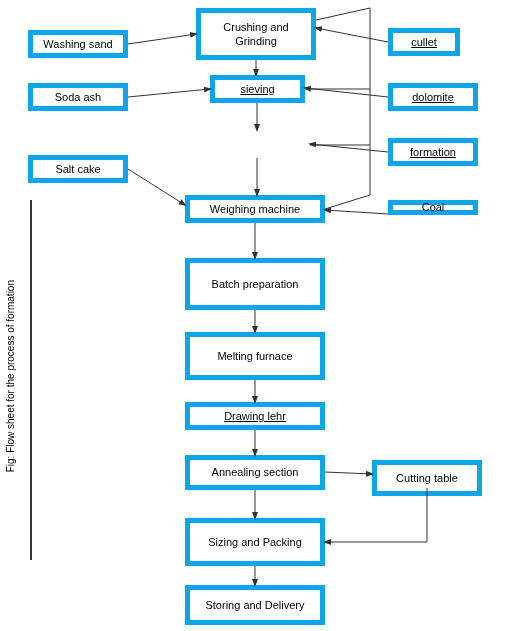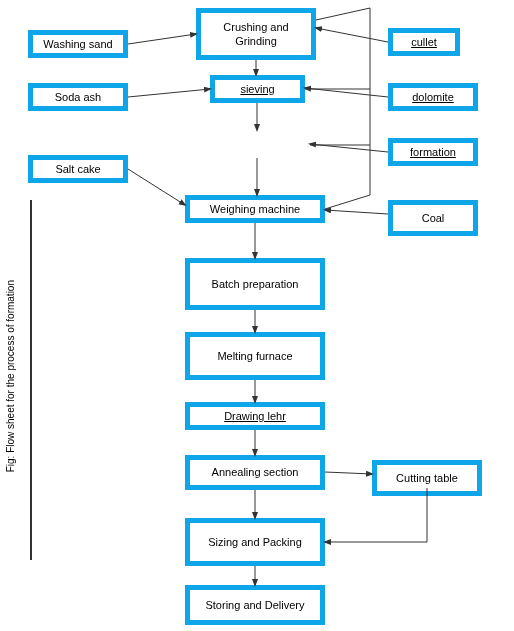--- a/index.html
+++ b/index.html
@@ -80,21 +80,21 @@
 
   <div class="box" style="left:388px;top:28px;width:72px;height:28px;">
     <span style="text-decoration:underline;">cullet</span>
   </div>
   <div class="box" style="left:388px;top:83px;width:90px;height:28px;">
     <span style="text-decoration:underline;">dolomite</span>
   </div>
   <div class="box" style="left:388px;top:138px;width:90px;height:28px;">
     <span style="text-decoration:underline;">formation</span>
   </div>
-  <div class="box" style="left:388px;top:200px;width:90px;height:36px;justify-content:center;">
+  <div class="box" style="left:388px;top:200px;width:90px;height:15px;justify-content:center;">
     <span>Coal</span>
   </div>
 
   <div class="box" style="left:196px;top:8px;width:120px;height:52px;">
     <span style="white-space:pre-line;">Crushing and
 Grinding</span>
   </div>
   <div class="box" style="left:210px;top:75px;width:95px;height:28px;">
     <span style="text-decoration:underline;">sieving</span>
   </div>

